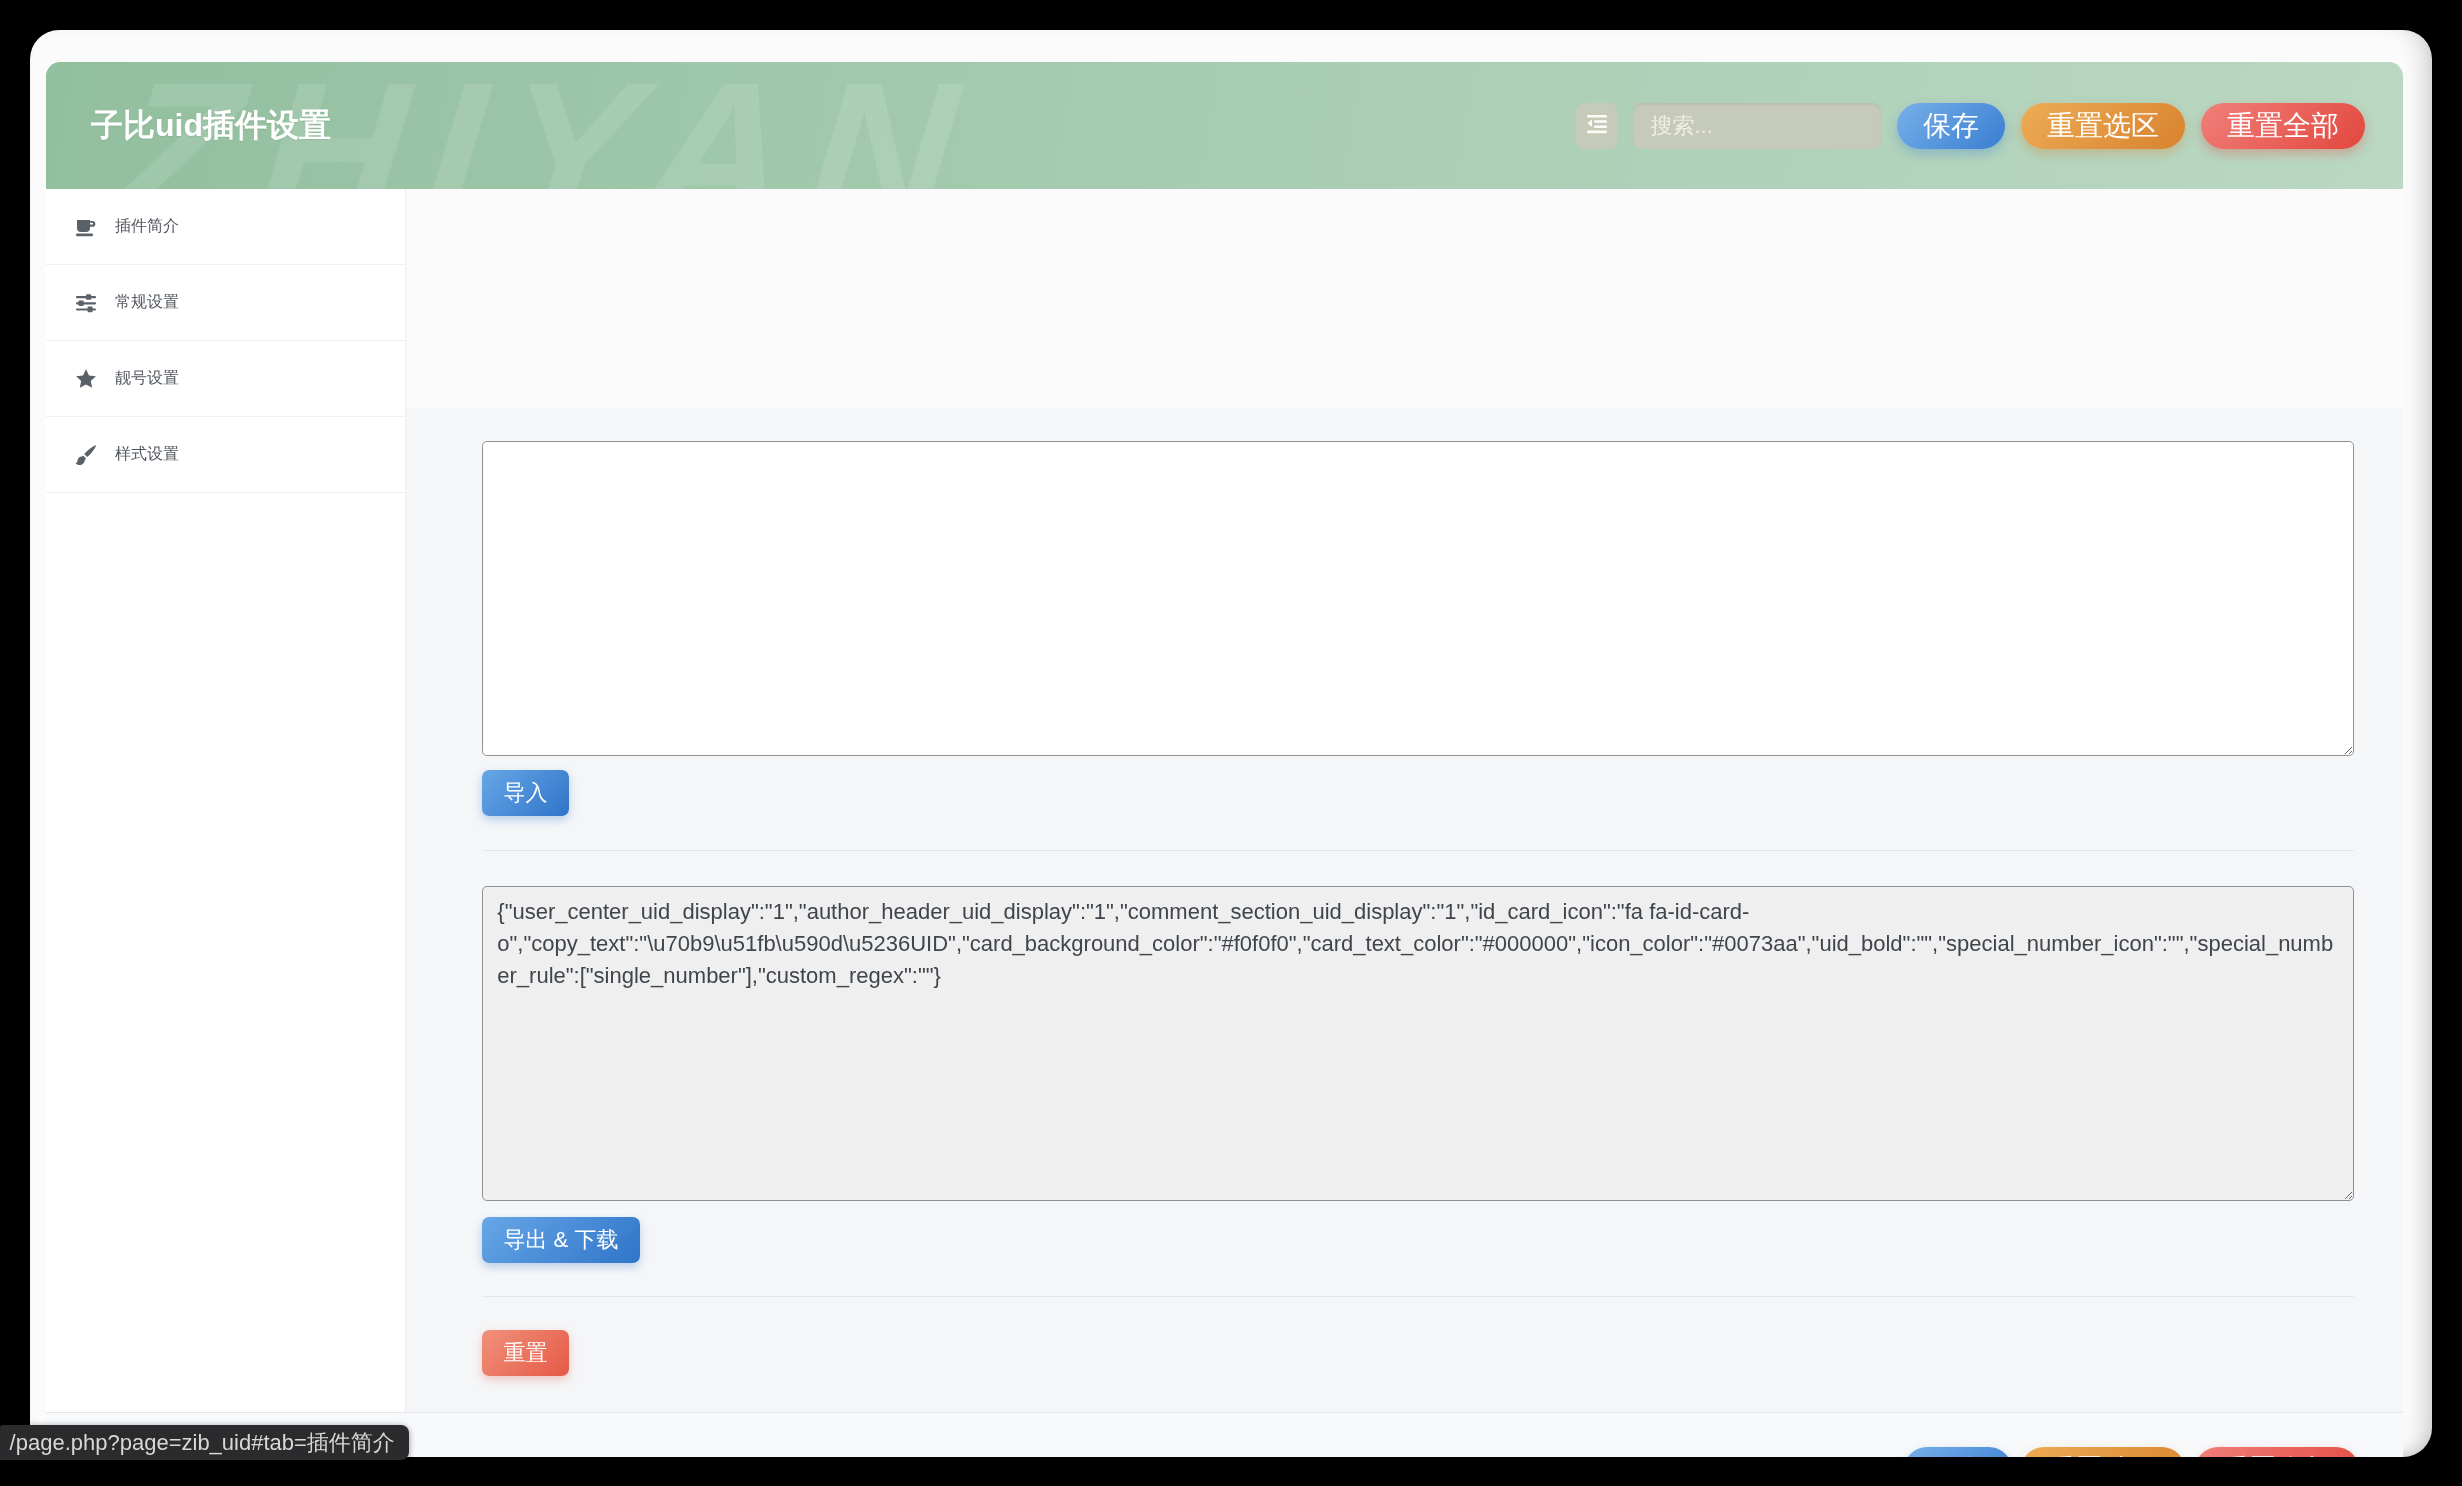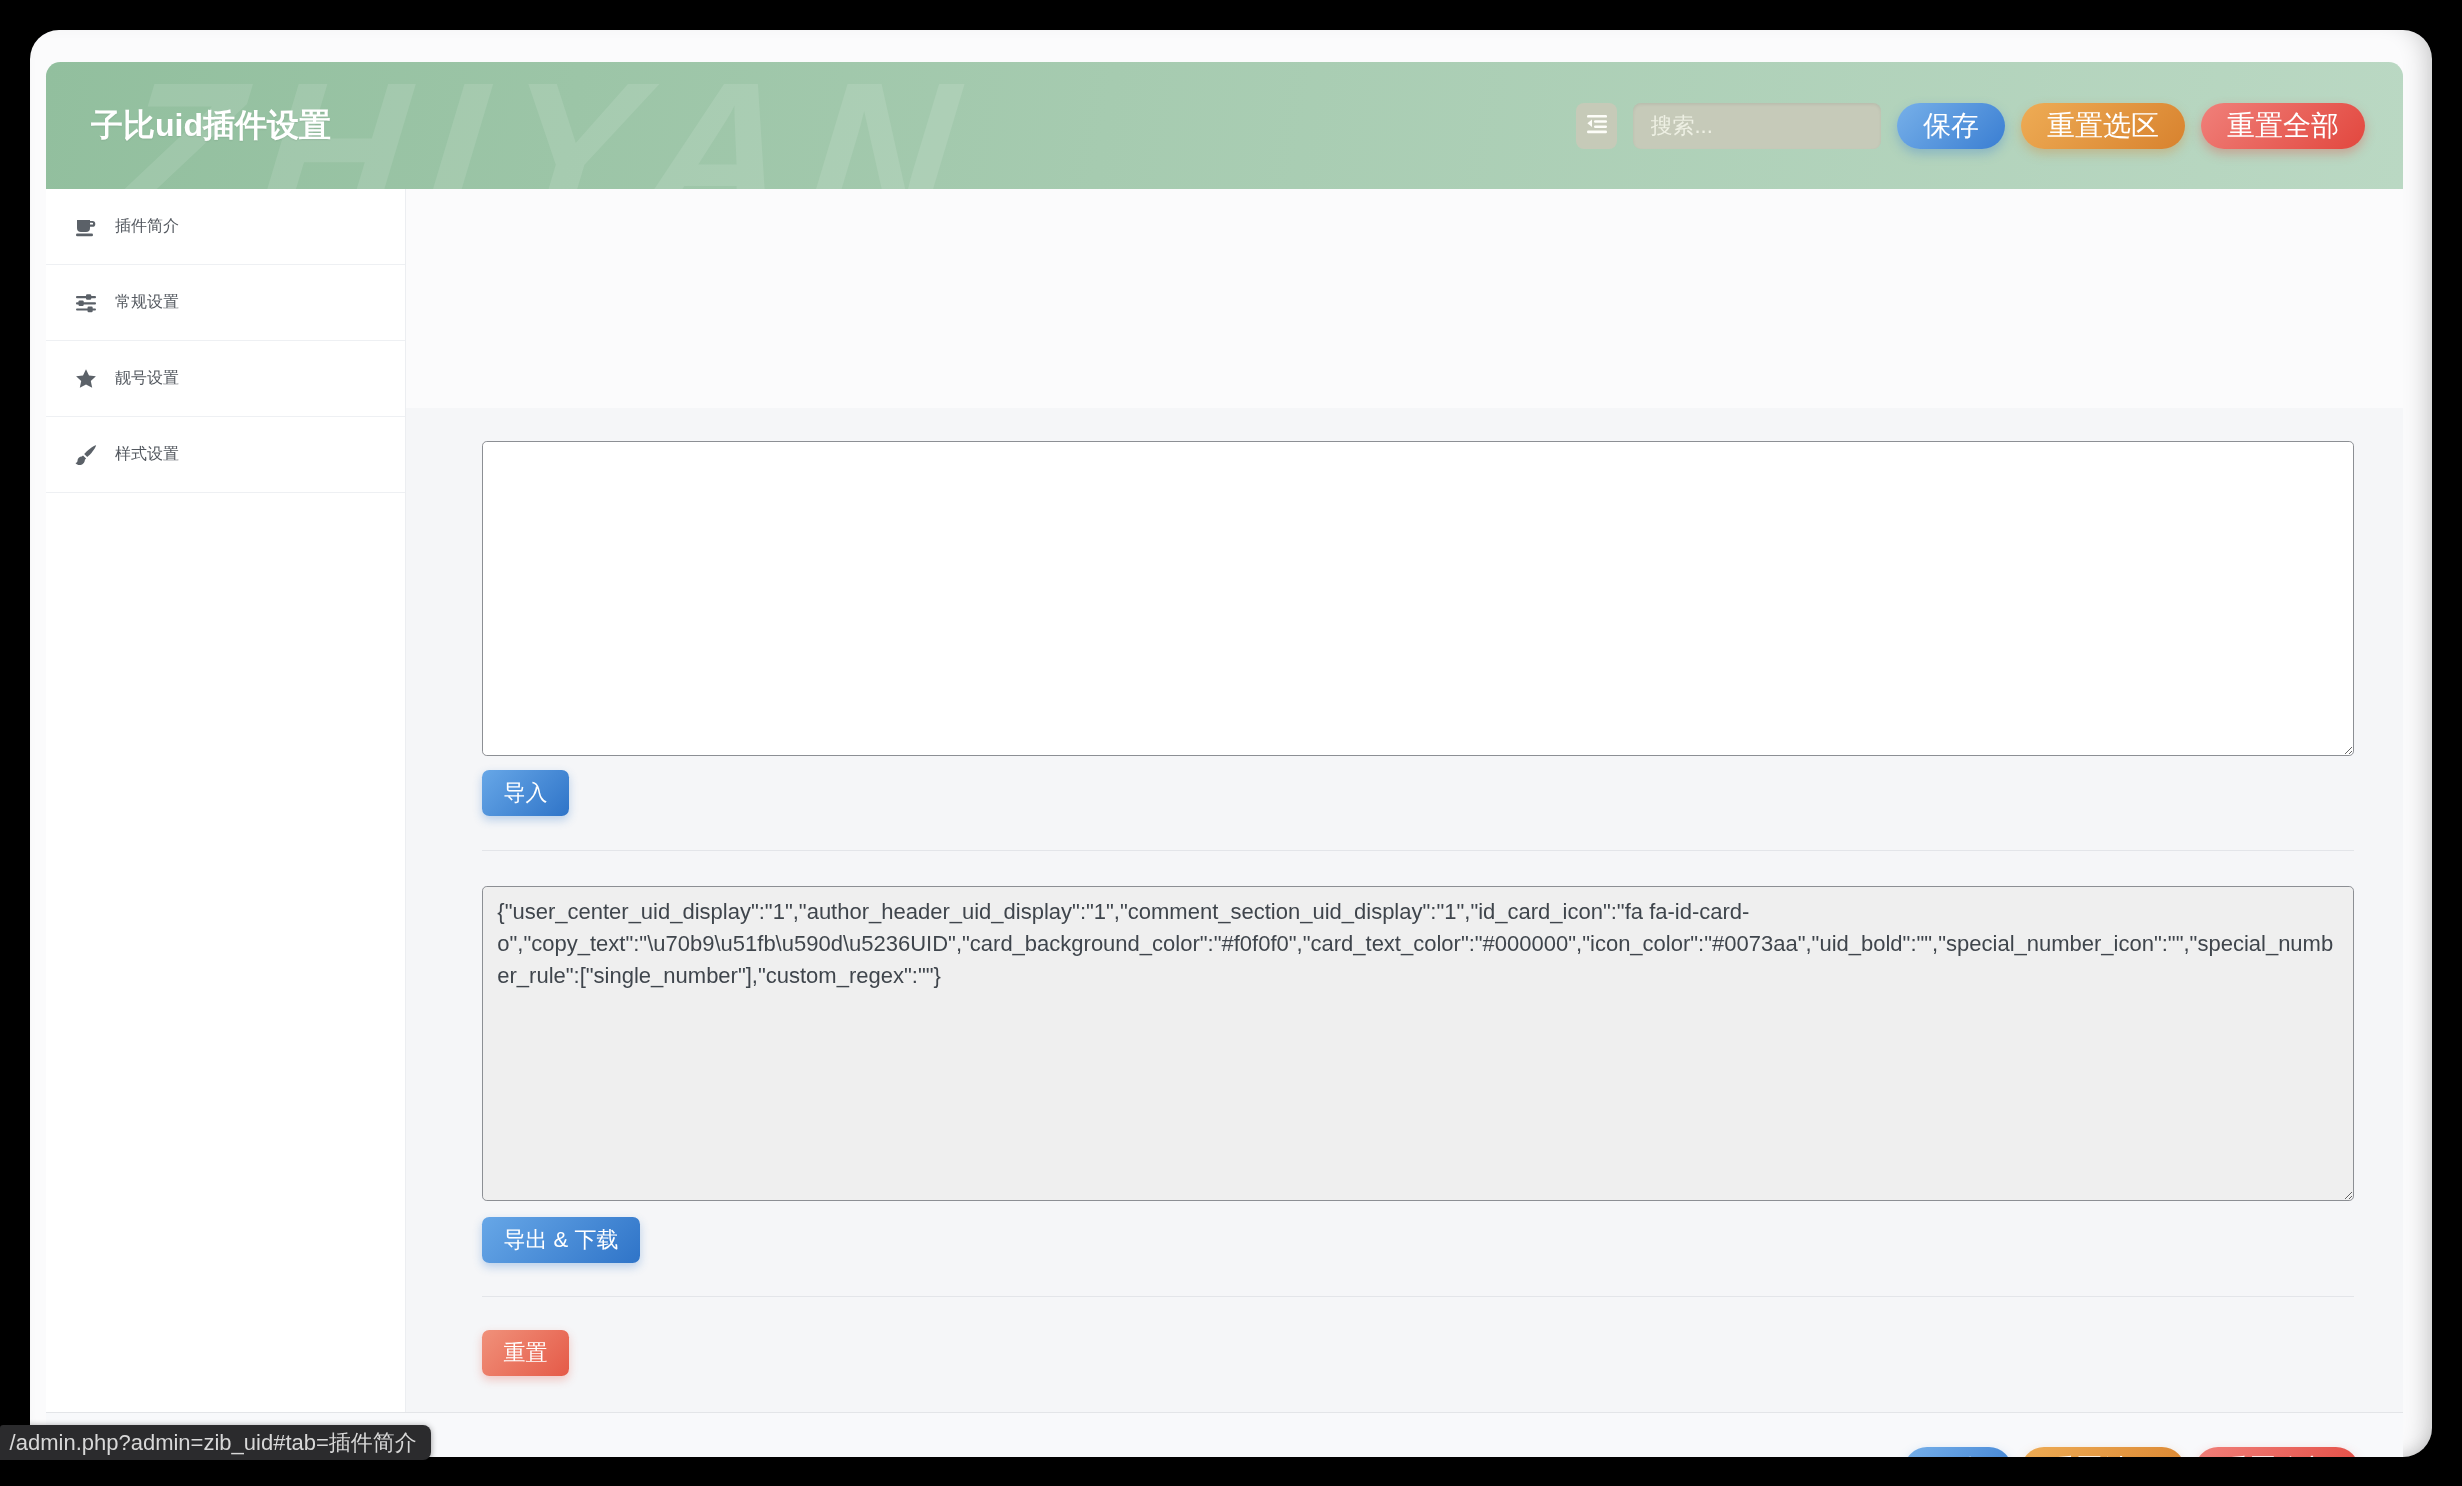--- a/index.html
+++ b/index.html
@@ -199,15 +199,15 @@
     <div class="footer-bar">
       <div class="footer-buttons">
         <button class="pill pill-save">保存</button>
         <button class="pill pill-resetsel">重置选区</button>
         <button class="pill pill-resetall">重置全部</button>
       </div>
     </div>
 
   </div>
 
-  <div class="status-tooltip">/admin.php?admin=zib_uid#tab=插件简介</div>
+  <div class="status-tooltip">/page.php?page=zib_uid#tab=插件简介</div>
 </div>
 
 
 </body></html>

